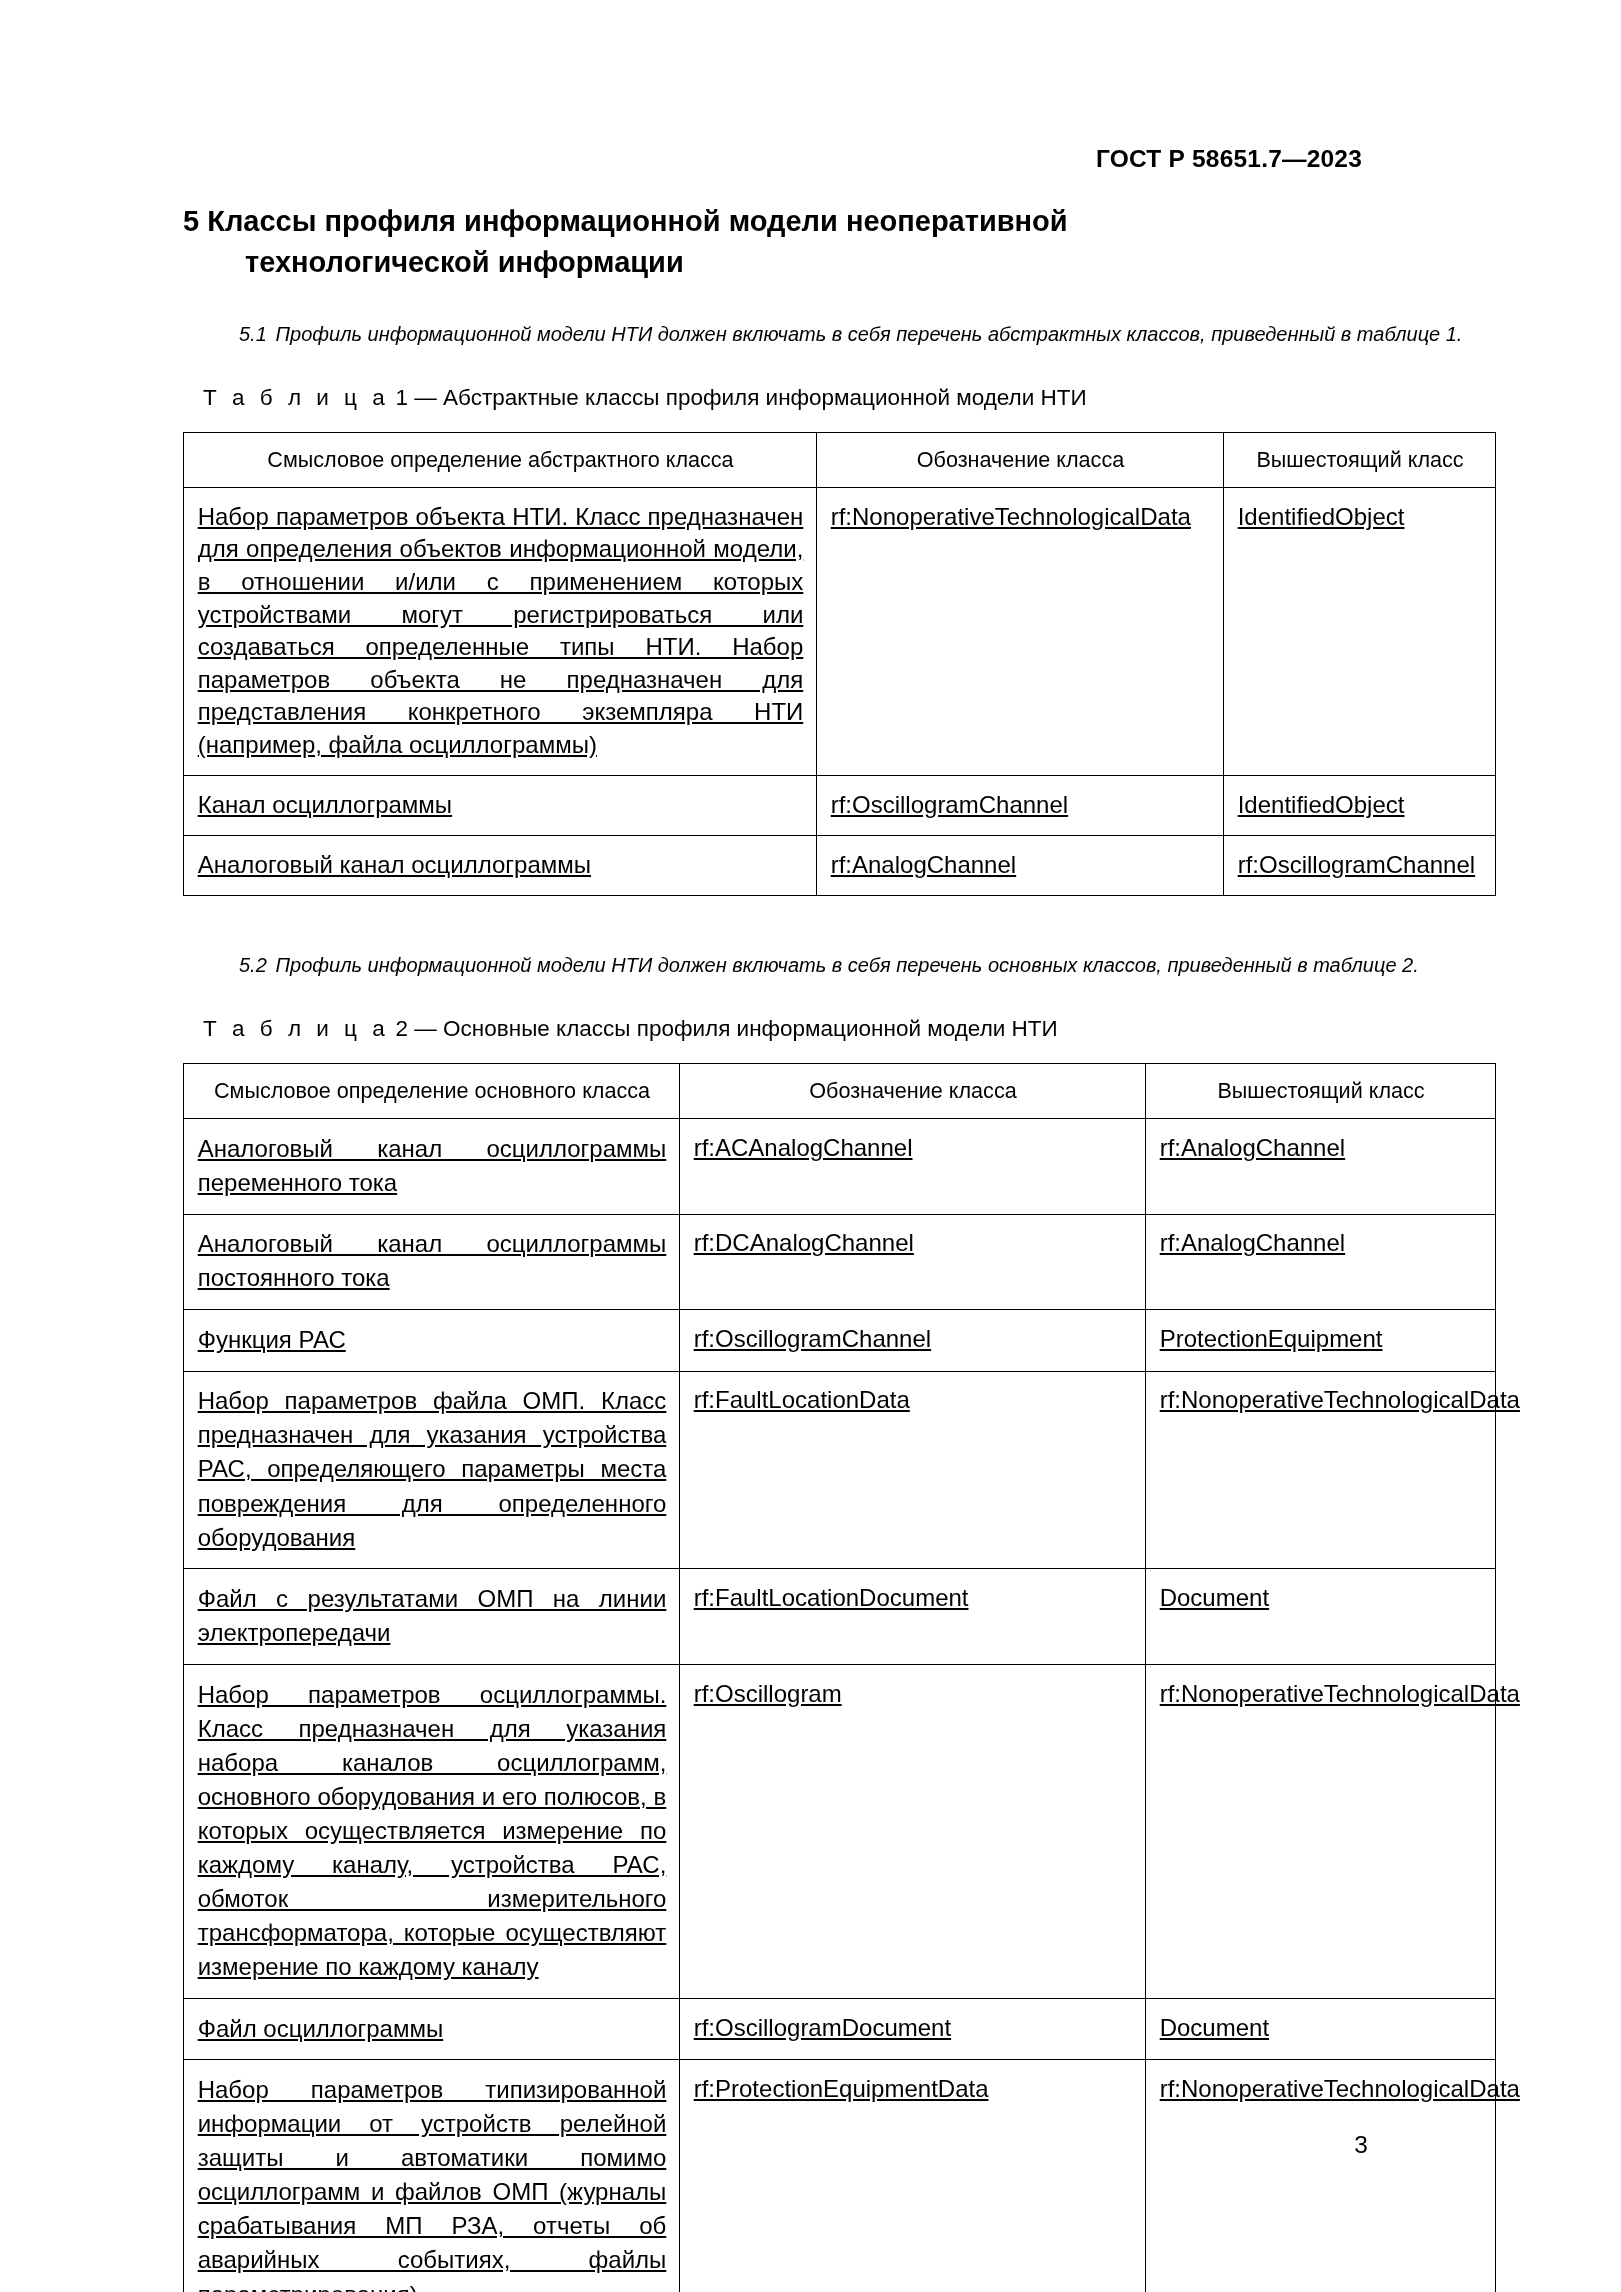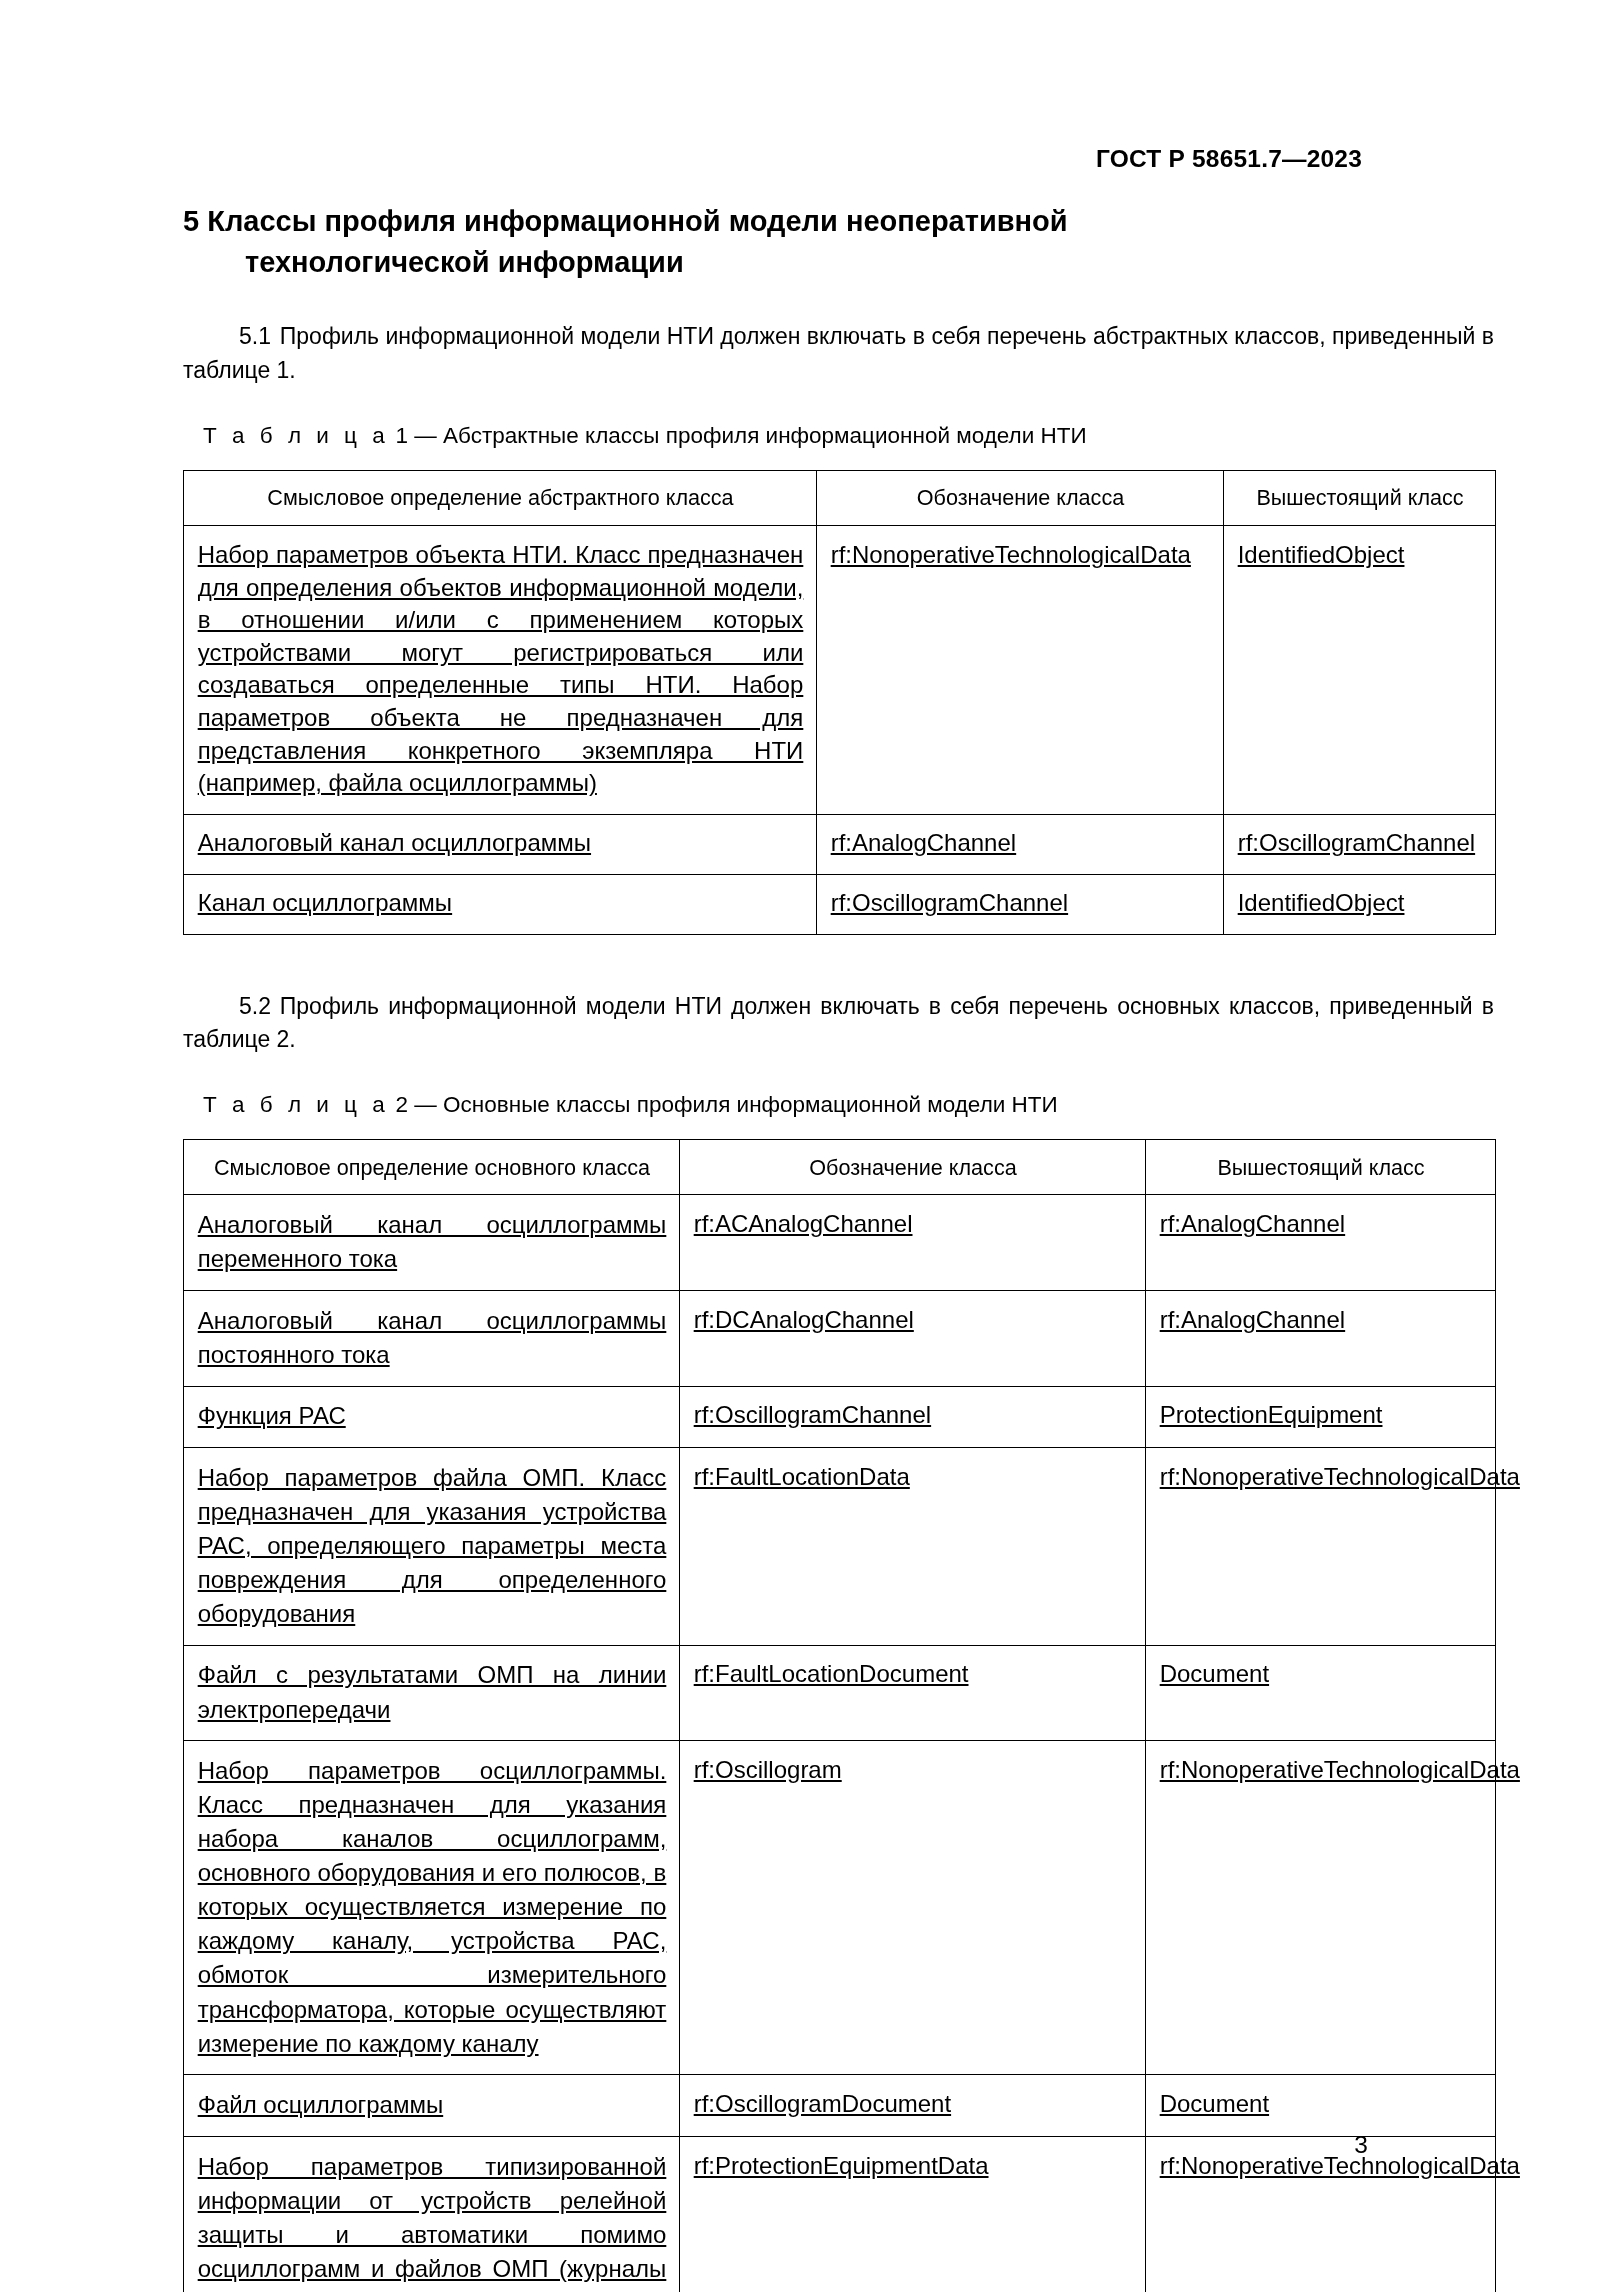--- a/index.html
+++ b/index.html
@@ -44,26 +44,27 @@
     font-size: 29px;
     font-weight: bold;
     line-height: 1.42;
     margin: 0 0 37px 0;
     padding: 0 0 0 62px;
     text-indent: -62px;
     width: 1039px;
   }
 
   p.body-par {
-    font-size: 23px;
+    font-size: 20px;
     line-height: 1.47;
     margin: 0 0 33px 0;
     text-align: justify;
     text-indent: 56px;
     hyphens: manual;
+    font-style: italic;
   }
   p.body-par .clause-num {
     margin-right: 8.8px;
   }
 
   p.table-caption {
     font-size: 22.5px;
     line-height: 1.3;
     margin: 0 0 19.6px 0;
   }
@@ -163,28 +164,28 @@
           <th>Вышестоящий класс</th>
         </tr>
       </thead>
       <tbody>
         <tr>
           <td class="just">Набор параметров объекта НТИ. Класс предназначен для определения объектов информационной модели, в отношении и/или с применением которых устройствами могут регистрироваться или создаваться определенные типы НТИ. Набор параметров объекта не предназначен для представления конкретного экземпляра НТИ (например, файла осциллограммы)</td>
           <td>rf:NonoperativeTechnologicalData</td>
           <td>IdentifiedObject</td>
         </tr>
         <tr>
+          <td>Канал осциллограммы</td>
+          <td>rf:OscillogramChannel</td>
+          <td>IdentifiedObject</td>
+        </tr>
+        <tr>
           <td>Аналоговый канал осциллограммы</td>
           <td>rf:AnalogChannel</td>
           <td>rf:OscillogramChannel</td>
-        </tr>
-        <tr>
-          <td>Канал осциллограммы</td>
-          <td>rf:OscillogramChannel</td>
-          <td>IdentifiedObject</td>
         </tr>
       </tbody>
     </table>
 
     <div class="spacer-after-t1"></div>
 
     <p class="body-par">
       <span class="clause-num">5.2</span><span>Профиль информационной модели НТИ должен включать в себя перечень основных классов, приведенный в таблице 2.</span>
     </p>
 

